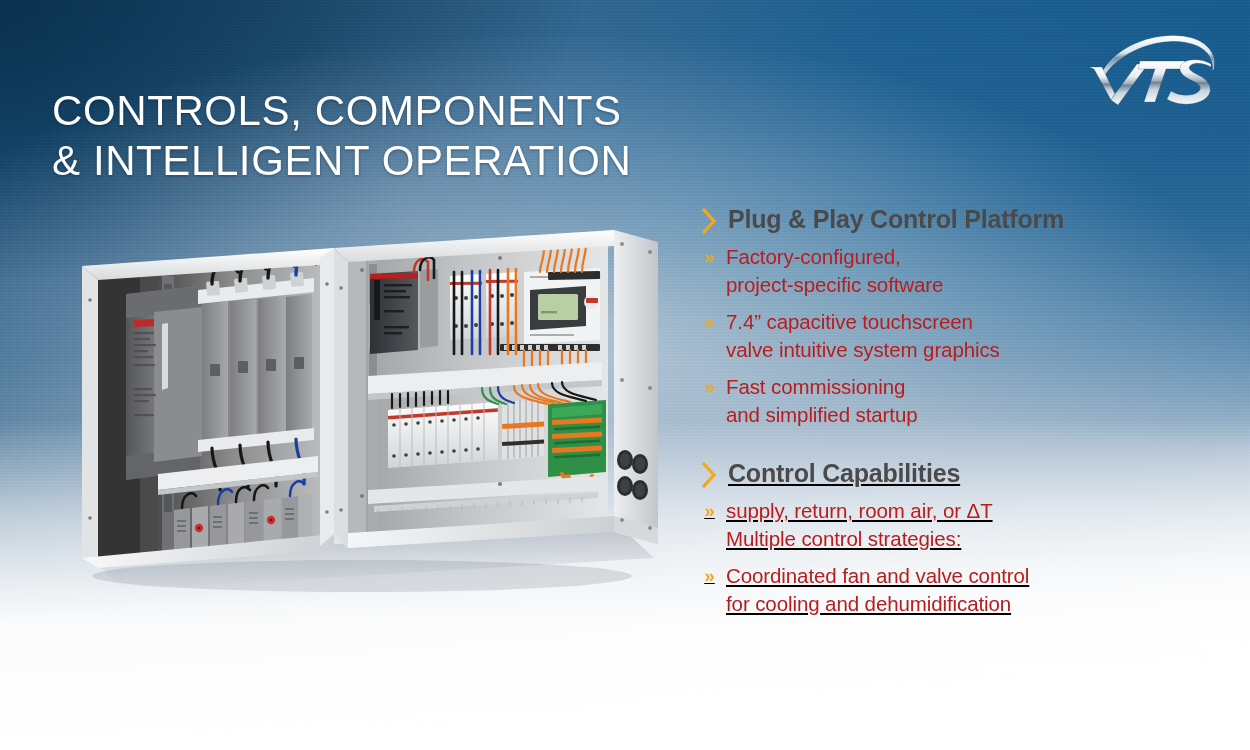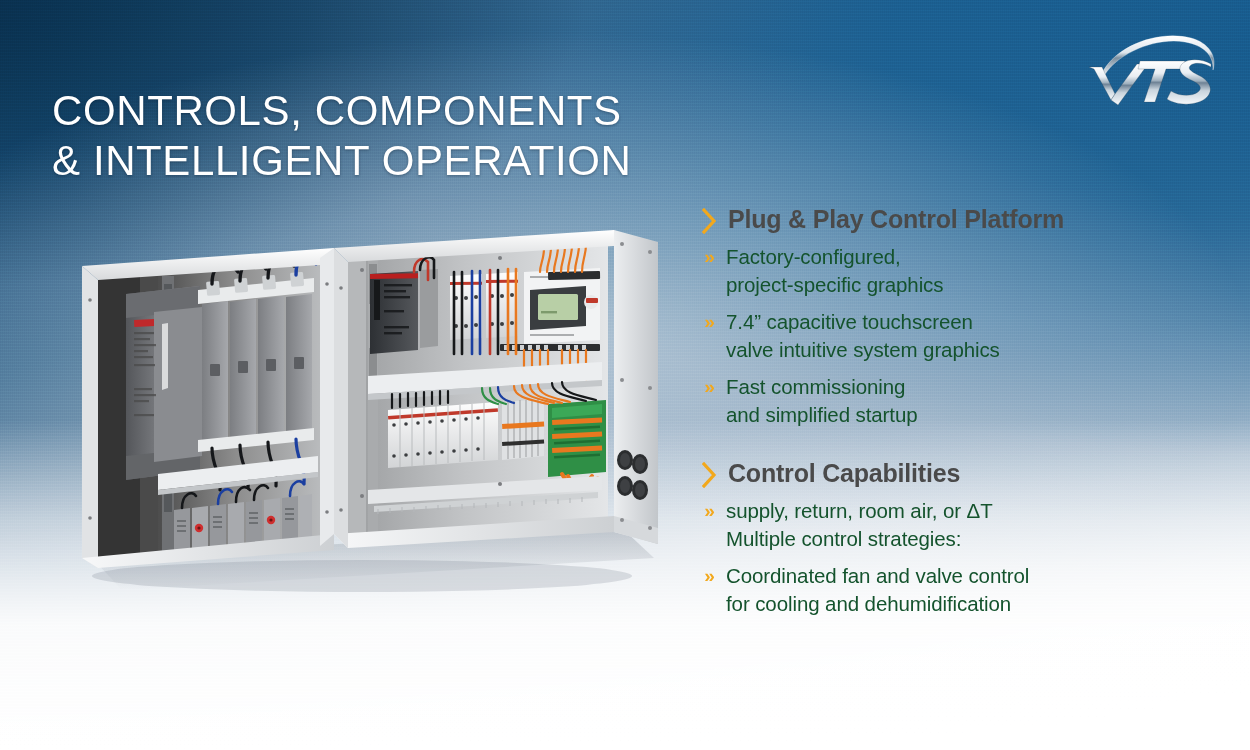--- a/index.html
+++ b/index.html
@@ -35,30 +35,30 @@
     text-shadow:0 1px 3px rgba(0,20,40,.38);}
   .title .l{display:block;white-space:nowrap;}
 
   
   .logo{position:absolute;left:1085px;top:28px;width:140px;height:86px;}
   .logo svg{display:block;width:140px;height:86px;}
 
   
   .content{position:absolute;left:702px;top:205px;width:470px;}
   .block{}
-  .block:last-child{margin-bottom:0;}
+  .block:last-child{margin-bottom:0;text-decoration:underline;}
   .head{display:flex;align-items:flex-start;gap:11px;margin-bottom:9px;}
   .chev{flex:0 0 auto;width:15px;height:26px;margin-top:3px;}
   .chev svg{display:block;}
   .head-txt{color:#4a4a4a;font-size:25px;line-height:28px;font-weight:bold;letter-spacing:-.2px;}
   .bullets{margin:0;padding:0;list-style:none;}
   .bul{display:flex;align-items:flex-start;gap:9px;margin-bottom:9px;}
   .bul:last-child{margin-bottom:0;}
   .bul-mark{flex:0 0 auto;color:#F2A81C;font-size:19px;line-height:27px;width:15px;text-align:center;font-weight:600;}
-  .bul-txt{color:#14532d;font-size:20.5px;line-height:28px;letter-spacing:-.1px;}
+  .bul-txt{color:#b91c1c;font-size:20.5px;line-height:28px;letter-spacing:-.1px;}
   .bul-txt .ln{display:block;white-space:nowrap;}
 
   
   .cab-wrap{position:absolute;left:62px;top:228px;width:610px;height:380px;}
   .cab-wrap svg{display:block;width:610px;height:380px;}
 </style>
 </head>
 <body>
 
 <div id="slide">
@@ -586,21 +586,21 @@
             <path d="M2 2 L12 13 L2 24" fill="none" stroke="#F2A81C" stroke-width="3.2" stroke-linecap="square" stroke-linejoin="miter"></path>
           </svg>
         </span>
         <span class="head-txt">Plug &amp; Play Control Platform</span>
       </div>
       <ul class="bullets">
         <li class="bul">
           <span class="bul-mark">»</span>
           <span class="bul-txt">
             <span class="ln">Factory-configured,</span>
-            <span class="ln">project-specific graphics</span>
+            <span class="ln">project-specific software</span>
           </span>
         </li>
         <li class="bul">
           <span class="bul-mark">»</span>
           <span class="bul-txt">
             <span class="ln">7.4” capacitive touchscreen</span>
             <span class="ln">valve intuitive system graphics</span>
           </span>
         </li>
         <li class="bul">

